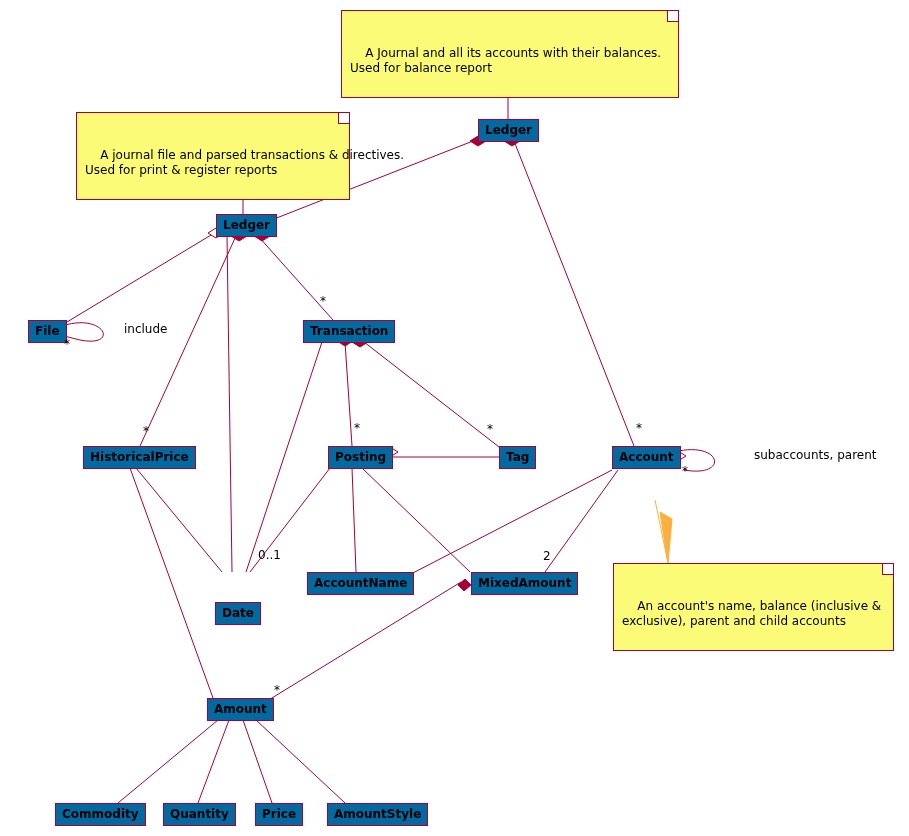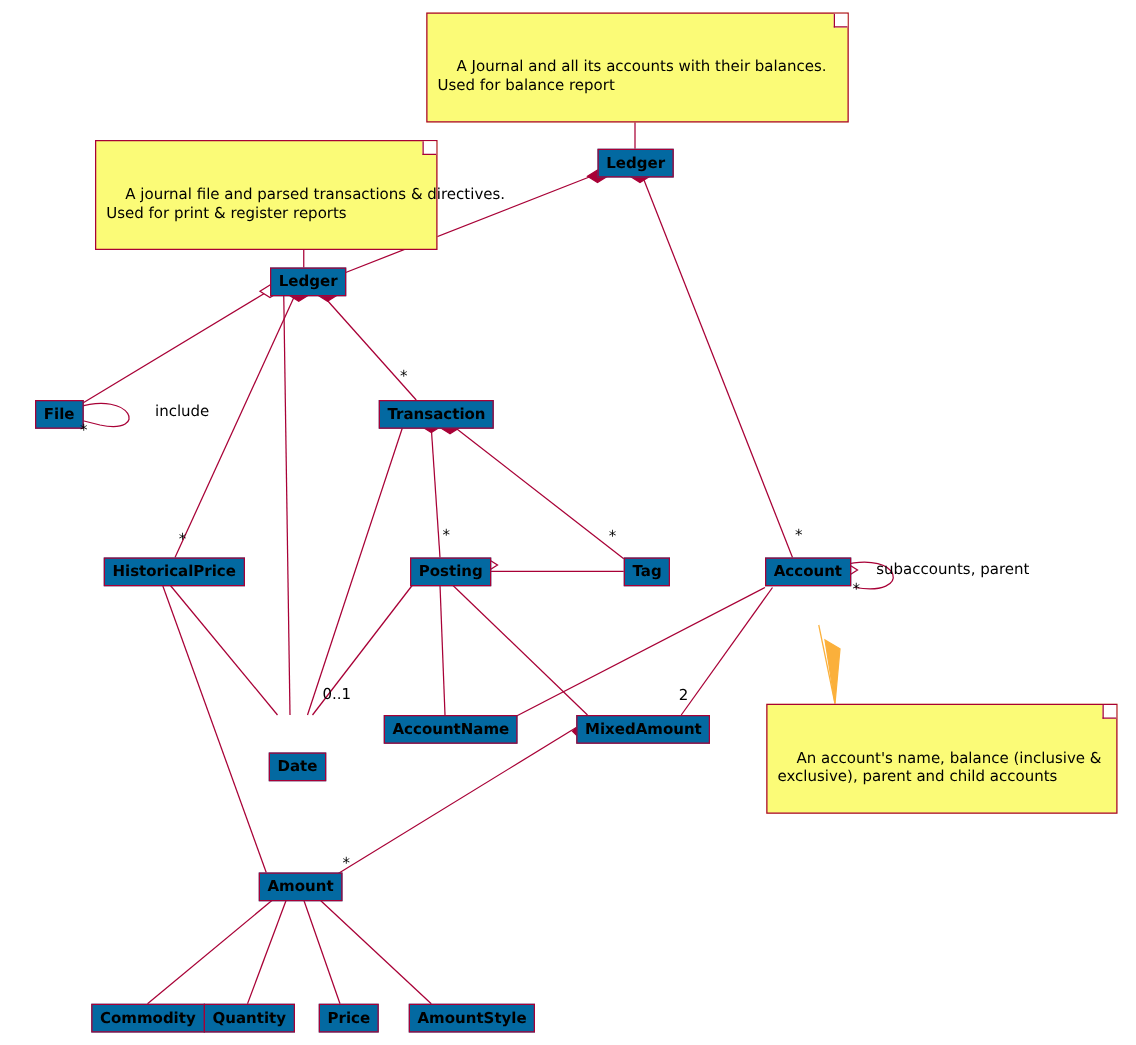--- a/index.html
+++ b/index.html
@@ -148,23 +148,23 @@
   <div class="node" style="left:478px;top:119px;">Ledger</div>
   <div class="node" style="left:216px;top:214px;">Ledger</div>
   <div class="node" style="left:28px;top:320px;">File</div>
   <div class="node" style="left:303px;top:320px;">Transaction</div>
   <div class="node" style="left:83px;top:446px;">HistoricalPrice</div>
   <div class="node" style="left:328px;top:446px;">Posting</div>
   <div class="node" style="left:499px;top:446px;">Tag</div>
   <div class="node" style="left:612px;top:446px;">Account</div>
   <div class="node" style="left:215px;top:602px;">Date</div>
   <div class="node" style="left:307px;top:572px;text-align:right;">AccountName</div>
-  <div class="node" style="left:461px;top:572px;">MixedAmount</div>
+  <div class="node" style="left:471px;top:572px;">MixedAmount</div>
   <div class="node" style="left:207px;top:698px;">Amount</div>
-  <div class="node" style="left:55px;top:803px;margin-left:18px;">Commodity</div>
+  <div class="node" style="left:55px;top:803px;">Commodity</div>
   <div class="node" style="left:163px;top:803px;">Quantity</div>
   <div class="node" style="left:255px;top:803px;">Price</div>
   <div class="node" style="left:327px;top:803px;">AmountStyle</div>
 
   <div class="note" style="left:341px;top:10px;width:338px;">
     <span class="fold"></span>
     <span>A Journal and all its accounts with their balances.
 Used for balance report</span>
   </div>
   <div class="note" style="left:76px;top:112px;width:274px;">
@@ -179,18 +179,18 @@
   </div>
 
   <div class="edge-label" style="left:64px;top:338px;">*</div>
   <div class="edge-label" style="left:124px;top:323px;text-align:right;">include</div>
   <div class="edge-label" style="left:320px;top:295px;">*</div>
   <div class="edge-label" style="left:143px;top:425px;">*</div>
   <div class="edge-label" style="left:354px;top:422px;">*</div>
   <div class="edge-label" style="left:487px;top:423px;">*</div>
   <div class="edge-label" style="left:636px;top:422px;">*</div>
   <div class="edge-label" style="left:682px;top:465px;">*</div>
-  <div class="edge-label" style="left:701px;top:449px;">subaccounts, parent</div>
+  <div class="edge-label" style="left:754px;top:449px;">subaccounts, parent</div>
   <div class="edge-label" style="left:258px;top:549px;">0..1</div>
   <div class="edge-label" style="left:543px;top:550px;">2</div>
   <div class="edge-label" style="left:274px;top:684px;">*</div>
 
 </div>
 
 </body></html>

